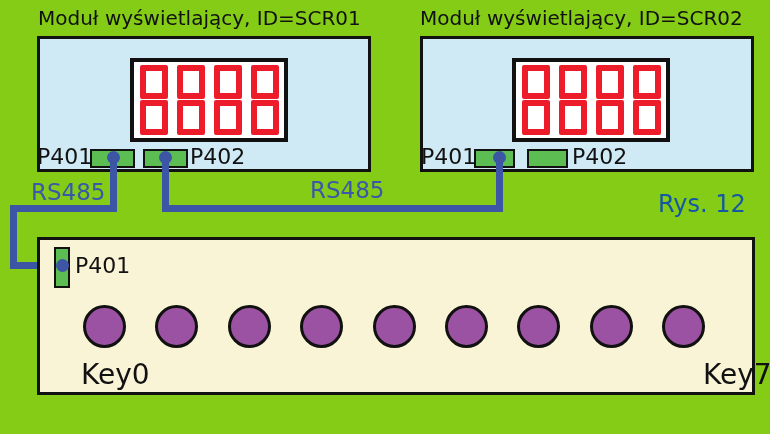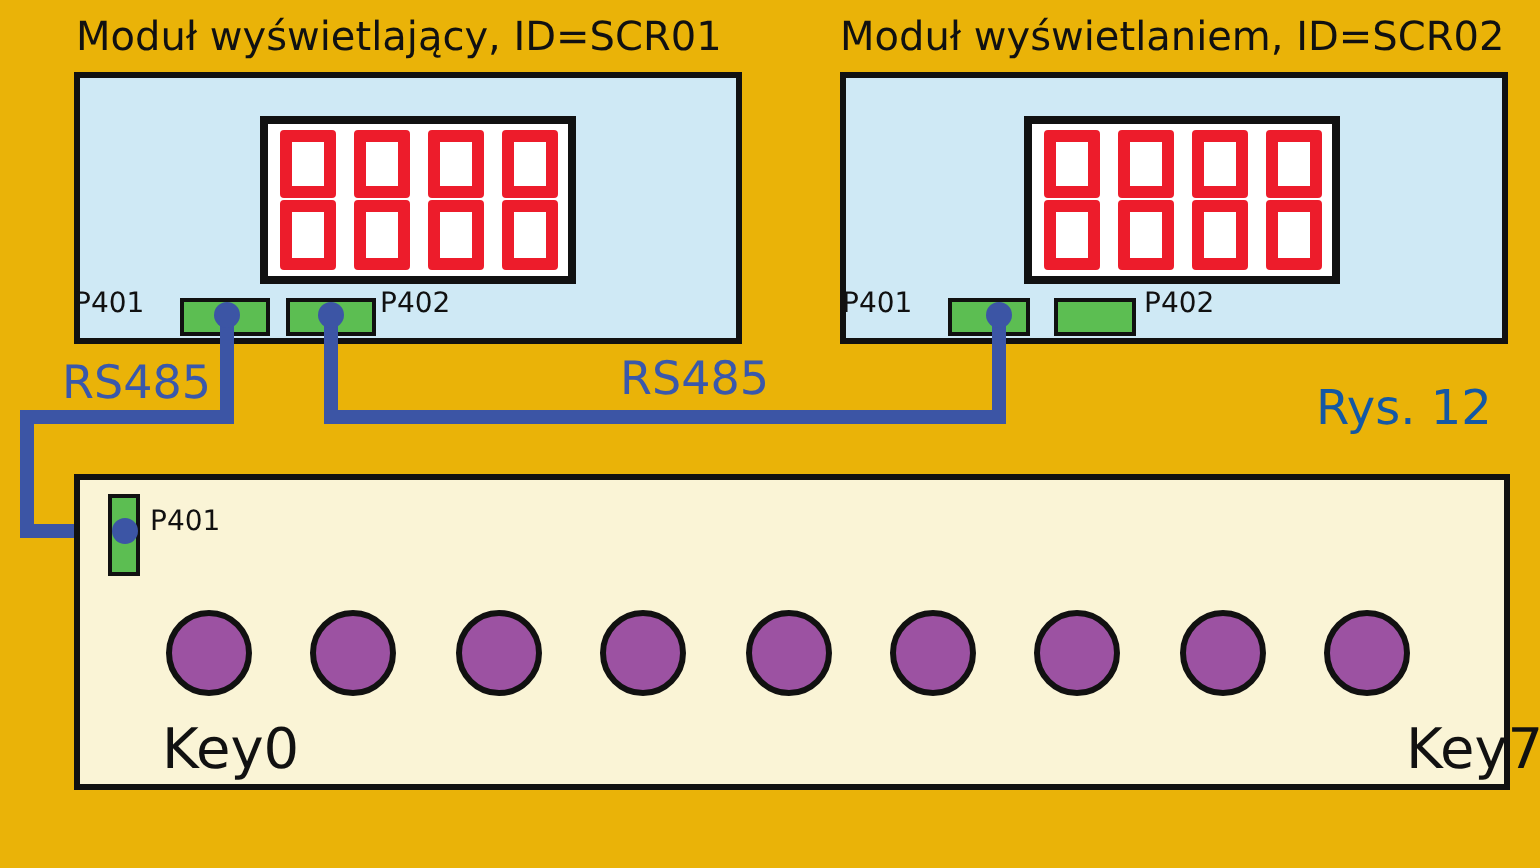--- a/index.html
+++ b/index.html
@@ -2,32 +2,32 @@
 <html style="--module-bg-blue: #CFE9F5; --module-bg-cream: #FAF4D6; --connector-green: #5CBE52; --key-purple: #9C52A2; --segment-red: #ED1C2B; --wire-blue: #3C55A5; --rs485-text-blue: #3A58AB; --figure-ref-blue: #1458A4;"><head>
 <meta charset="utf-8">
 <style>
   :root{
     --module-bg-blue:#CFE9F5; --module-bg-cream:#FAF4D6; --connector-green:#5CBE52;
     --key-purple:#9C52A2; --segment-red:#ED1C2B; --wire-blue:#3C55A5;
     --rs485-text-blue:#3A58AB; --figure-ref-blue:#1458A4; --ink:#111;
   }
   html,body{margin:0;padding:0;}
   body{font-family:"DejaVu Sans","Liberation Sans",sans-serif;background:#fff;}
-  .stage{position:relative;width:770px;height:434px;background:#eab308;overflow:hidden;}
+  .stage{position:relative;width:770px;height:434px;background:#84cc16;overflow:hidden;}
   .abs{position:absolute;}
   .module-title{font-size:20px;color:var(--ink);white-space:nowrap;}
   .module-box{background:var(--module-bg-blue);border:3px solid var(--ink);box-sizing:border-box;}
   .display-box{background:#fff;border:4px solid var(--ink);box-sizing:border-box;
     display:flex;align-items:center;justify-content:center;gap:9px;}
   .digit{position:relative;width:28px;height:70px;}
   .digit .dtop,.digit .dbot{position:absolute;left:0;right:0;background:#fff;
     border:6px solid var(--segment-red);box-sizing:border-box;border-radius:2px;}
   .digit .dtop{top:0;height:34px;}
   .digit .dbot{bottom:0;height:35px;}
-  .port-label{font-size:14px;color:var(--ink);white-space:nowrap;}
+  .port-label{font-size:22px;color:var(--ink);white-space:nowrap;}
   .connector-h{background:var(--connector-green);border:2px solid var(--ink);
     box-sizing:border-box;width:45px;height:19px;}
   .connector-v{background:var(--connector-green);border:2px solid var(--ink);
     box-sizing:border-box;width:16px;height:41px;}
   .wire{background:var(--wire-blue);}
   .wire-dot{width:13px;height:13px;border-radius:50%;background:var(--wire-blue);}
   .bus-label{font-size:23px;color:var(--rs485-text-blue);white-space:nowrap;}
   .figure-ref{font-size:24px;font-weight:normal;color:var(--figure-ref-blue);white-space:nowrap;}
   .controller-box{background:var(--module-bg-cream);border:3px solid var(--ink);box-sizing:border-box;}
   .keys-row{display:flex;justify-content:space-between;align-items:center;}
@@ -35,21 +35,21 @@
     border:3px solid var(--ink);box-sizing:border-box;}
   .key-label{font-size:28px;color:var(--ink);white-space:nowrap;}
   .bottom-caption{font-size:21px;color:var(--ink);text-align:center;width:770px;}
 </style>
 </head>
 <body>
 
 <div class="stage">
 
   <div class="abs module-title" style="left:38px;top:6px;">Moduł wyświetlający, ID=SCR01</div>
-  <div class="abs module-title" style="left:420px;top:6px;">Moduł wyświetlaniem, ID=SCR02</div>
+  <div class="abs module-title" style="left:420px;top:6px;">Moduł wyświetlający, ID=SCR02</div>
 
   <div class="abs module-box" style="left:37px;top:36px;width:334px;height:136px;"></div>
   <div class="abs display-box" style="left:130px;top:58px;width:158px;height:84px;">
       <div class="digit">
         <div class="dtop"></div>
         <div class="dbot"></div>
       </div>
       <div class="digit">
         <div class="dtop"></div>
         <div class="dbot"></div>

